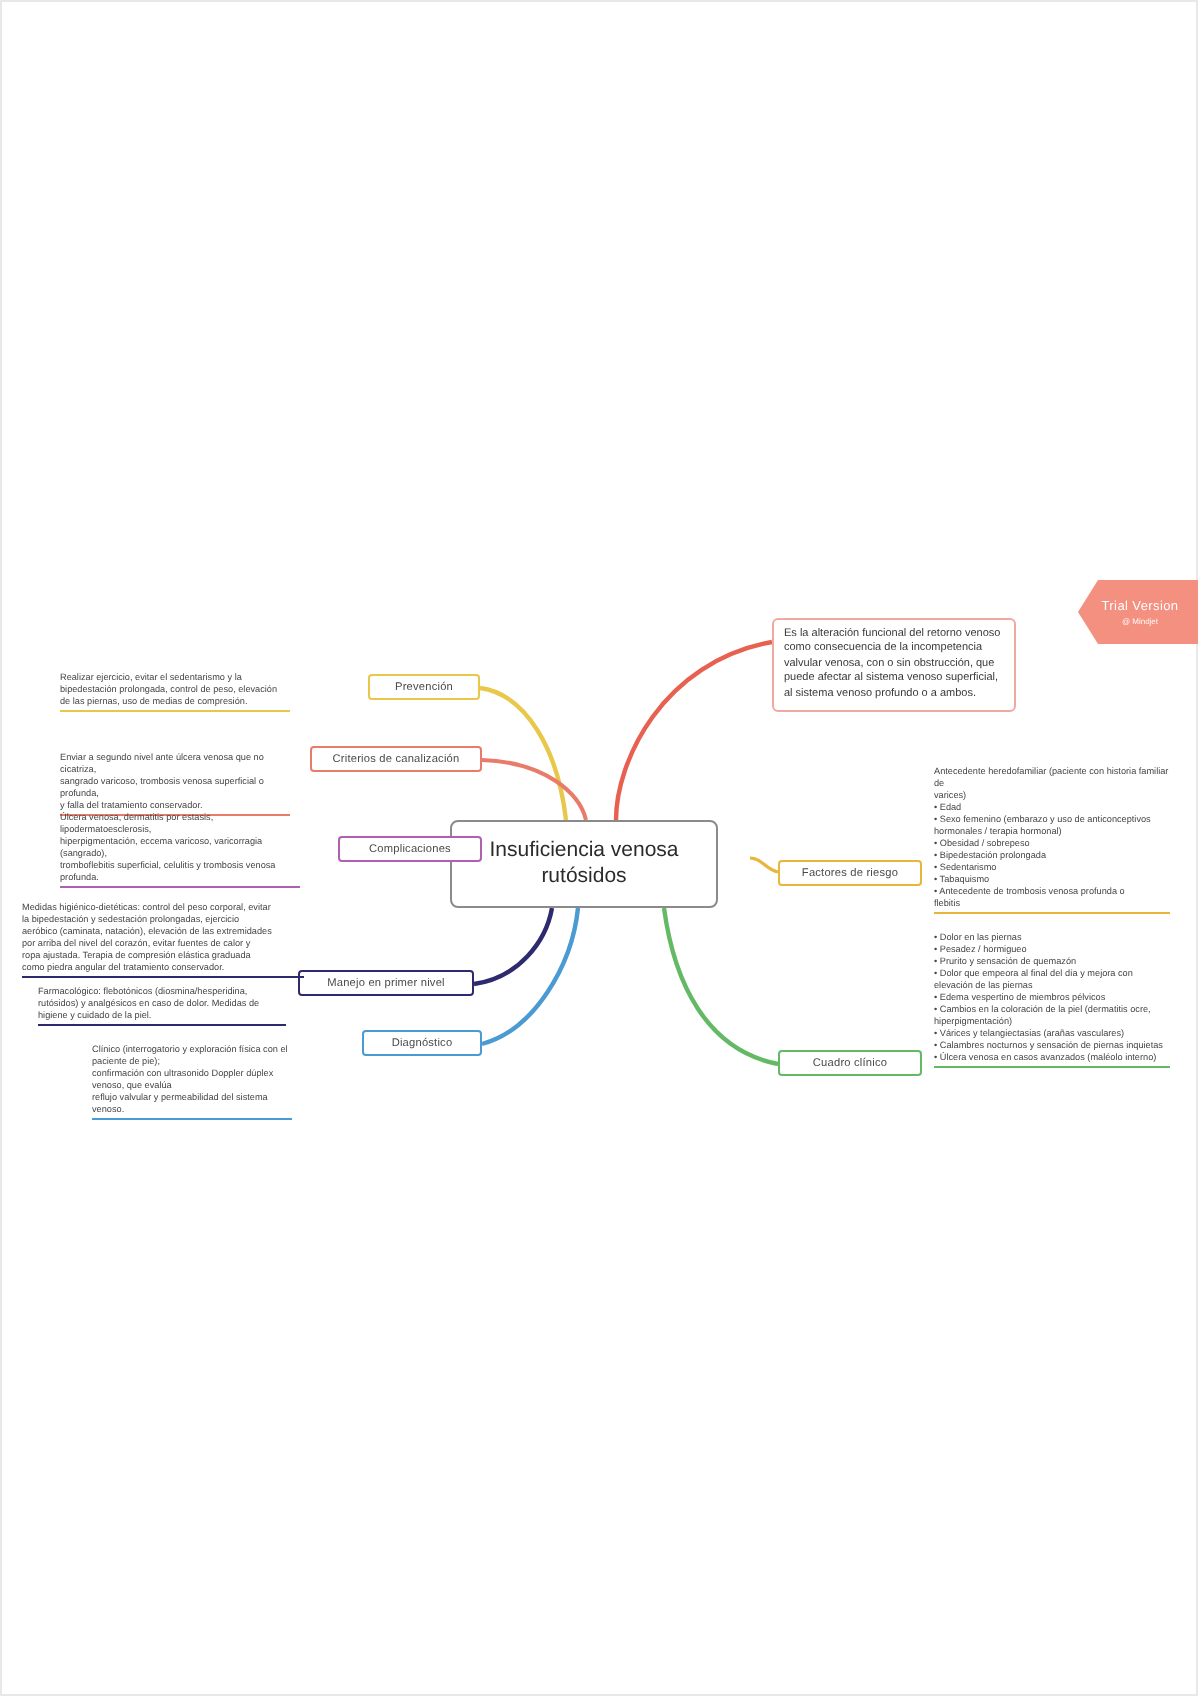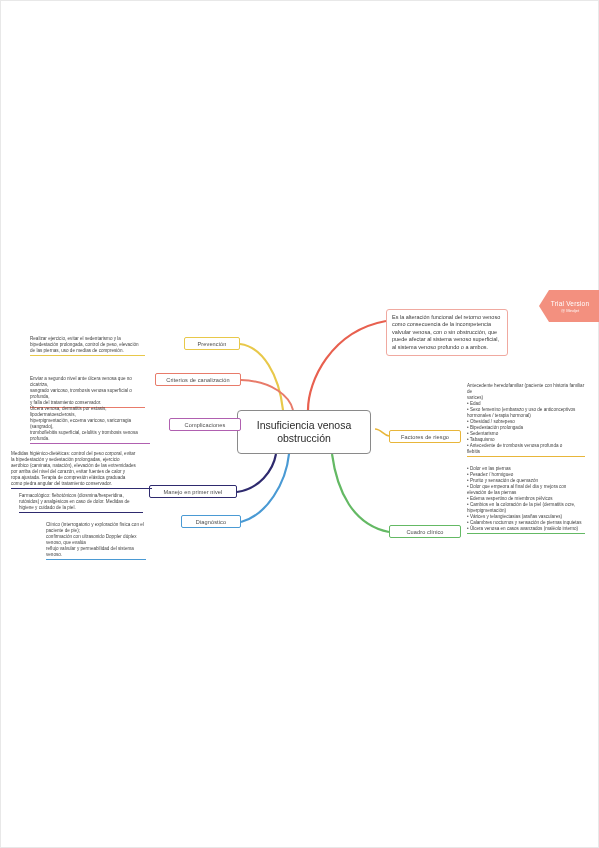--- a/index.html
+++ b/index.html
@@ -29,21 +29,21 @@
     background:#ffffff;
     border:1px solid #999;
     border-radius:3px;
     display:flex;
     align-items:center;
     justify-content:center;
     text-align:center;
     color:#333;
   }
   #center-node{
-    left:236px;top:409px;
+    left:224px;top:409px;
     width:134px;height:44px;
     border:1px solid #8a8a8a;
     border-radius:4px;
     font-size:10.5px;
     line-height:13px;
     color:#2b2b2b;
     padding:2px 4px;
     box-shadow:0 0 0 0 rgba(0,0,0,0);
   }
   #center-node .ctext{display:block;}
@@ -157,21 +157,21 @@
       <path d="M 240 420 C 244 420, 236 424, 240 424" fill="none" stroke="#b060b0" stroke-width="1.6"></path>
 
       <path d="M 275 453 C 272 470, 258 488, 236 491" fill="none" stroke="#2e2a6e" stroke-width="2.2"></path>
 
       <path d="M 288 453 C 285 482, 266 514, 240 521" fill="none" stroke="#4a9ad4" stroke-width="2.2"></path>
     </svg>
 
     <div class="node" id="center-node">
       <div>
         <span class="ctext">Insuficiencia venosa</span>
-        <span class="ctext">obstrucción</span>
+        <span class="ctext">rutósidos</span>
       </div>
     </div>
 
     <div id="desc-box">Es la alteración funcional del retorno venoso como consecuencia de la incompetencia valvular venosa, con o sin obstrucción, que puede afectar al sistema venoso superficial, al sistema venoso profundo o a ambos.</div>
 
     <div class="node leaf" id="leaf-factores">Factores de riesgo</div>
     <div class="node leaf" id="leaf-cuadro">Cuadro clínico</div>
 
     <div class="node leaf" id="leaf-prevencion">Prevención</div>
     <div class="node leaf" id="leaf-criterios">Criterios de canalización</div>

